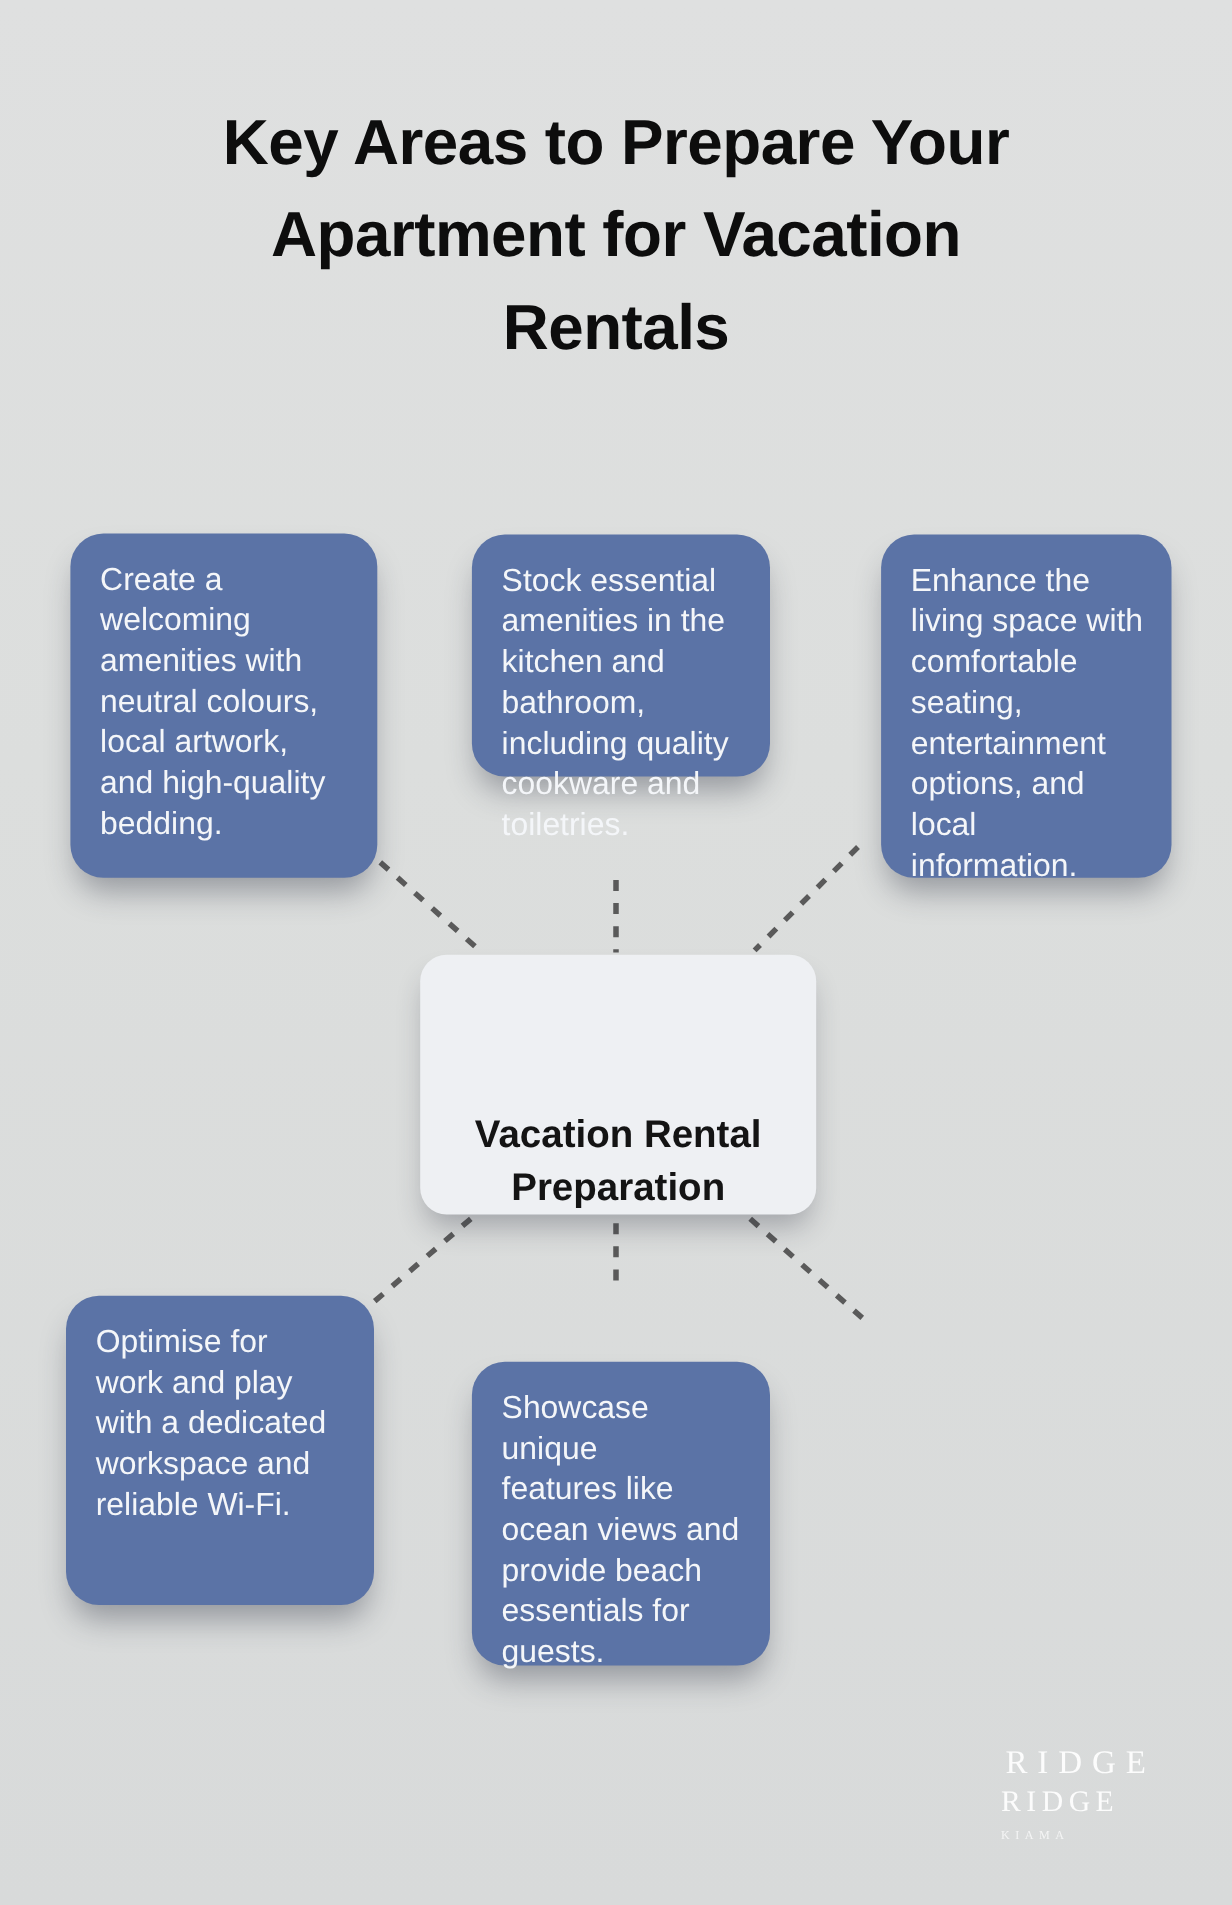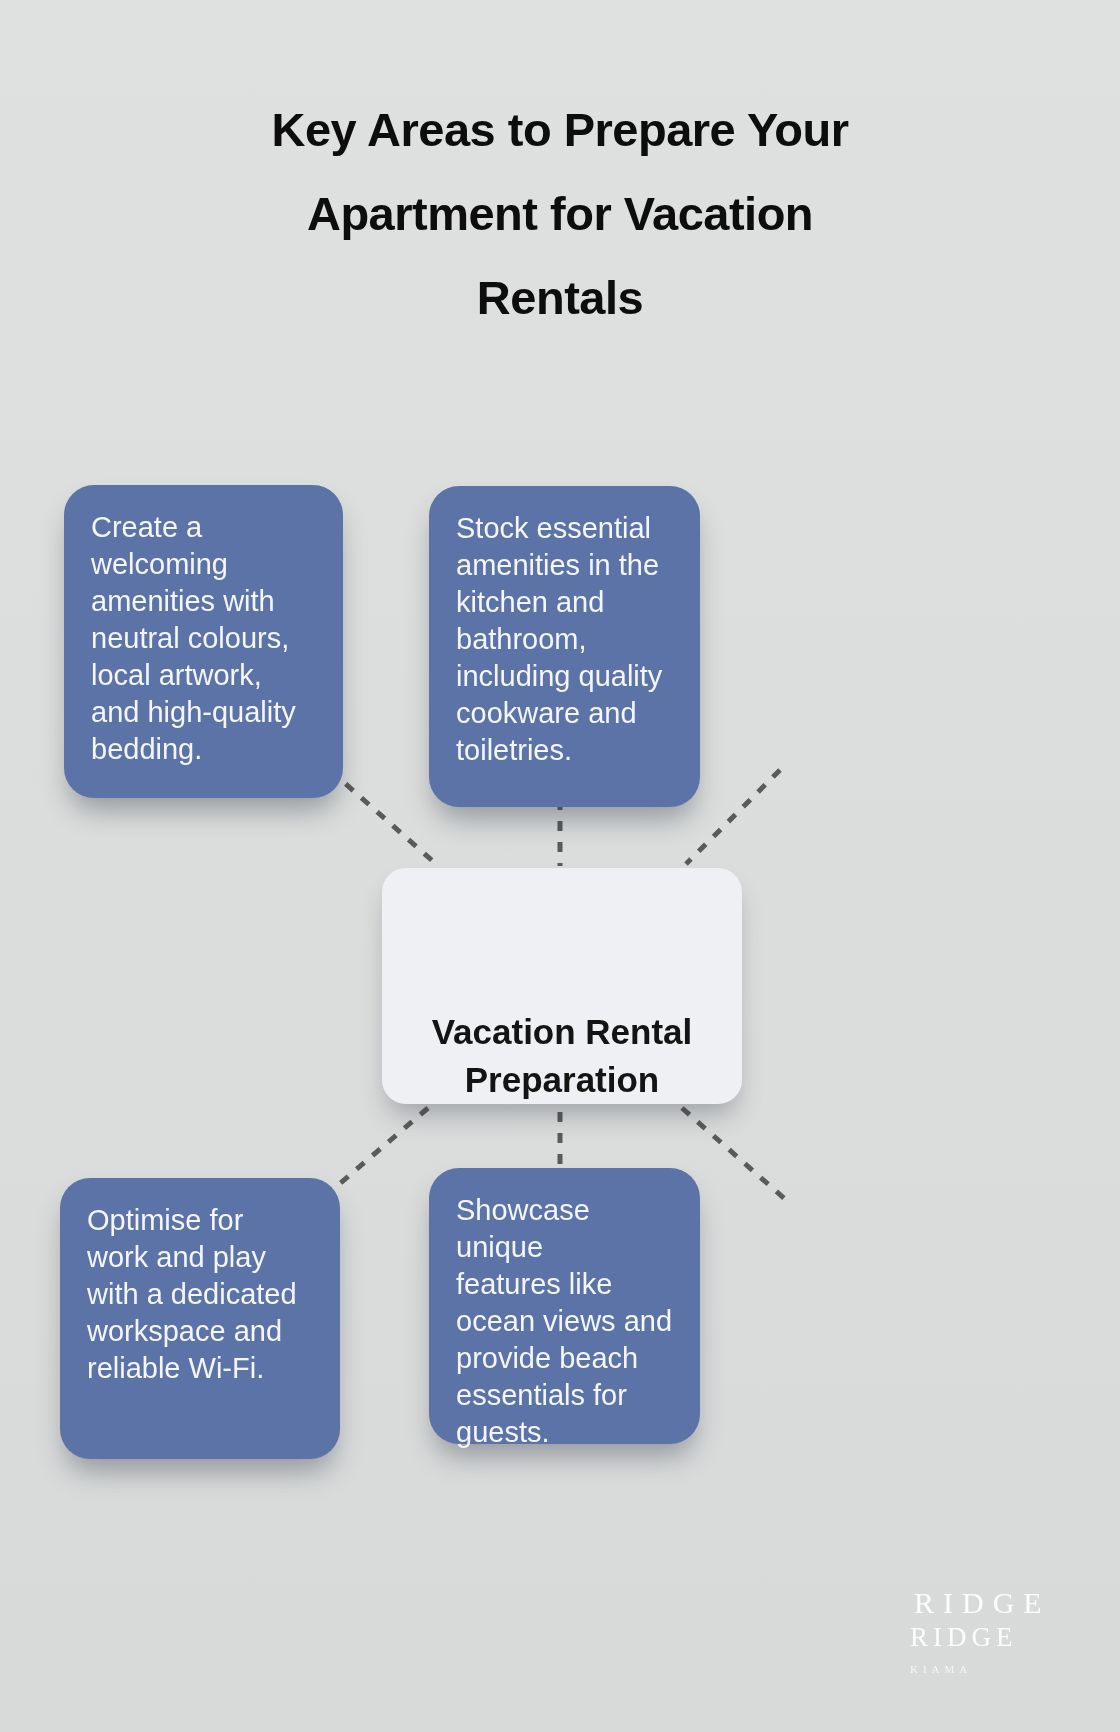--- a/index.html
+++ b/index.html
@@ -21,21 +21,21 @@
     background:linear-gradient(180deg,#dfe0e0 0%,var(--background) 40%,#d8dada 100%);
     font-family:"Liberation Sans", sans-serif;
   }
   .title{
     position:absolute;
     left:0; top:88px;
     width:1120px;
     margin:0;
     text-align:center;
     white-space:pre-line;
-    font-size:47px;
+    font-size:58px;
     line-height:84px;
     font-weight:700;
     letter-spacing:-0.5px;
     color:var(--title-text);
   }
   .connectors{
     position:absolute;
     left:0; top:0;
     width:1120px; height:1732px;
   }
@@ -55,24 +55,24 @@
   }
   .node p{
     margin:0;
     white-space:pre-line;
     color:var(--node-text);
     font-size:29px;
     line-height:37px;
     font-weight:400;
   }
   .node-tl{left:64px;  top:485px;  width:279px; height:313px;}
-  .node-tm{left:429px; top:486px;  width:271px; height:321px;}
+  .node-tm{left:429px; top:486px;  width:271px; height:220px;}
   .node-tr{left:801px; top:486px;  width:264px; height:312px;}
   .node-bl{left:60px;  top:1178px; width:280px; height:281px;}
-  .node-bm{left:429px; top:1168px; width:271px; height:276px;}
+  .node-bm{left:429px; top:1238px; width:271px; height:276px;}
   .node-br{left:784px; top:1178px; width:279px; height:313px;}
   .center-node{
     position:absolute;
     left:382px; top:868px;
     width:360px; height:236px;
     background:var(--center-fill);
     border-radius:24px;
     box-shadow:0 16px 26px -6px rgba(45,50,65,0.33);
     display:flex;
     align-items:flex-end;
@@ -146,20 +146,29 @@
   </div>
   <div class="node node-tm">
     <p>Stock essential
 amenities in the
 kitchen and
 bathroom,
 including quality
 cookware and
 toiletries.</p>
   </div>
+  <div class="node node-tr">
+    <p>Enhance the
+living space with
+comfortable
+seating,
+entertainment
+options, and local
+information.</p>
+  </div>
   <div class="node node-bl">
     <p>Optimise for
 work and play
 with a dedicated
 workspace and
 reliable Wi-Fi.</p>
   </div>
   <div class="node node-bm">
     <p>Showcase unique
 features like

